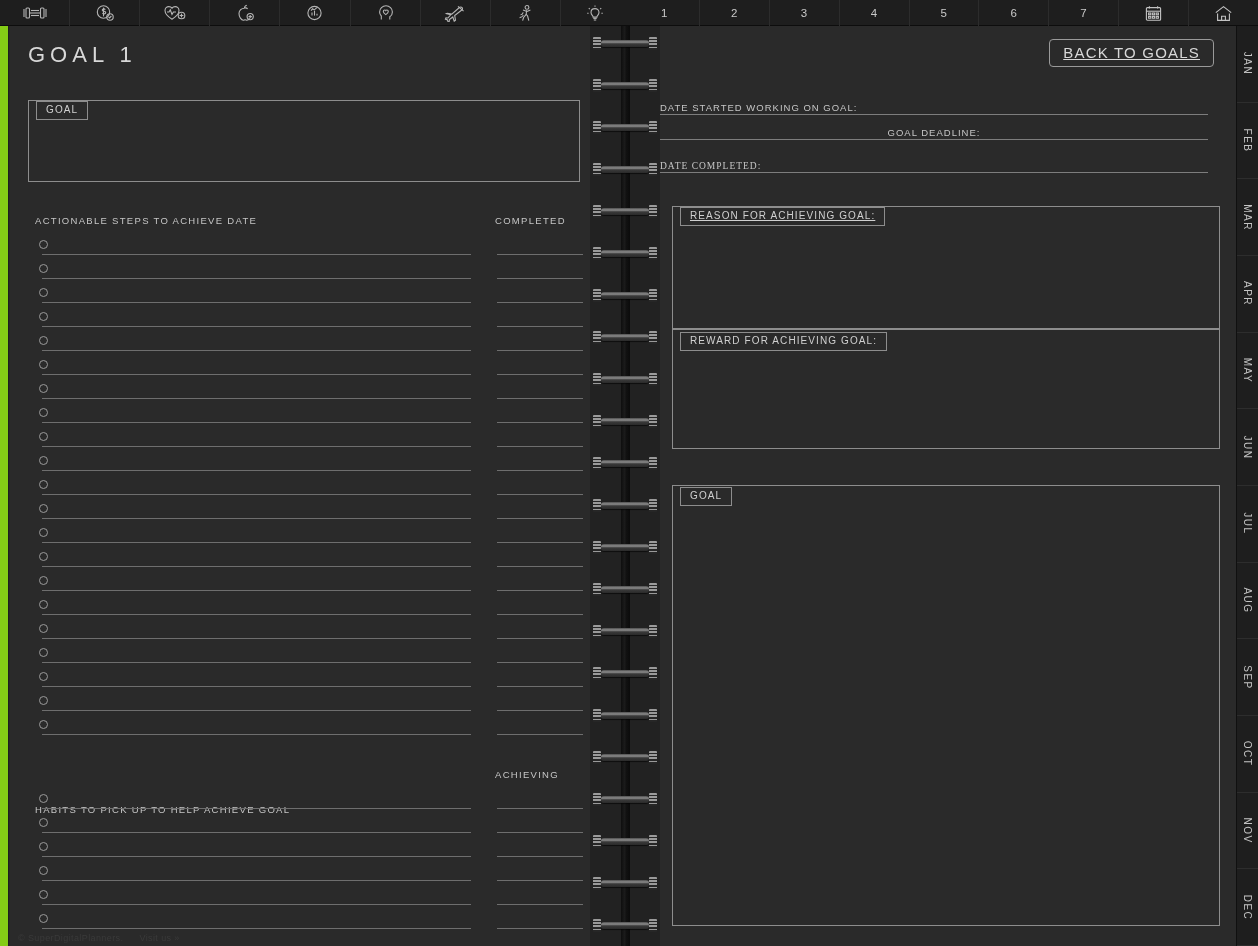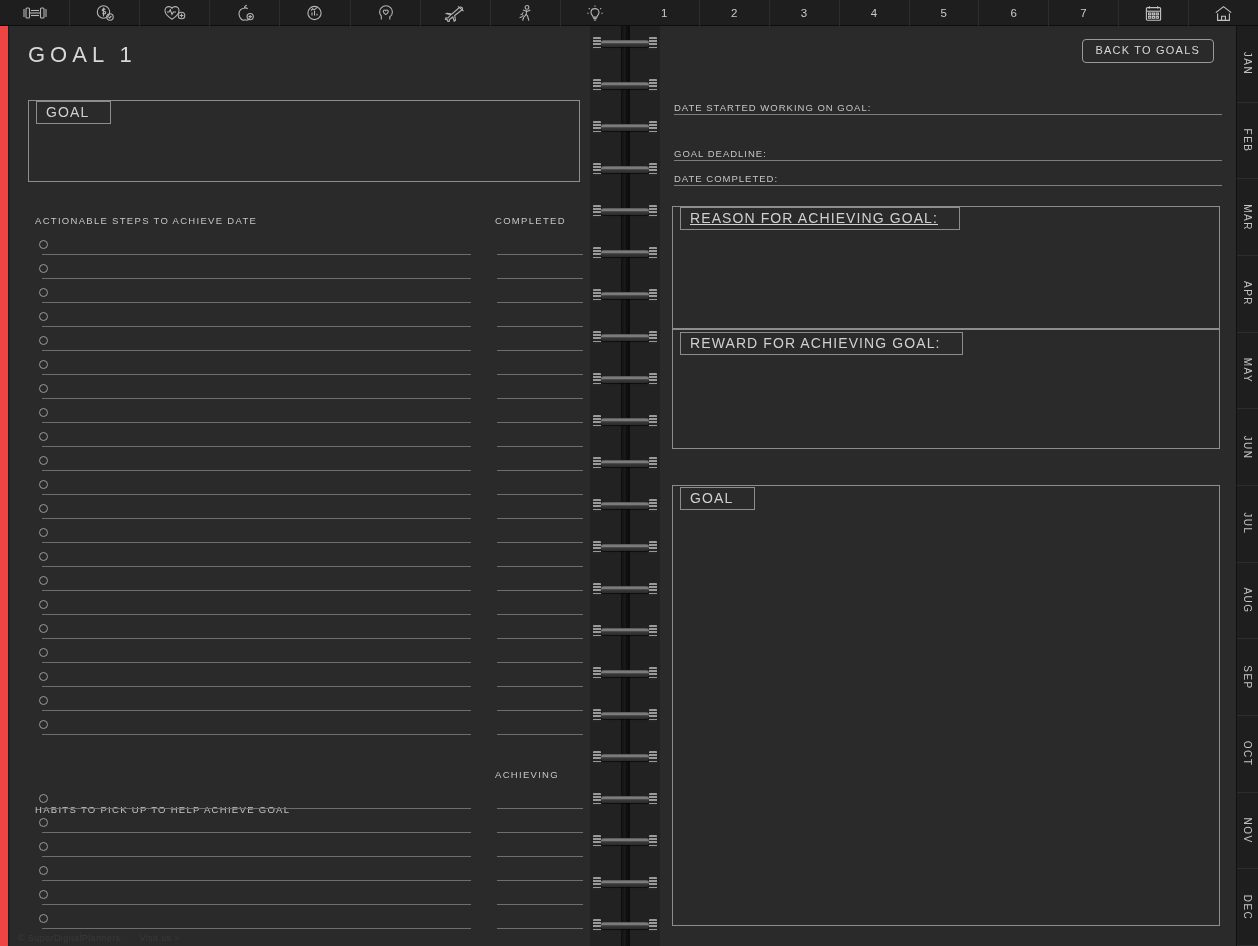--- a/index.html
+++ b/index.html
@@ -41,21 +41,21 @@
   }
   .tab:last-child { border-right: none; }
   .tab svg { display: block; }
   .tab-num { color: #c9c9c9; font-size: 11.5px; }
 
   
   .page {
     position: absolute;
     top: 26px; left: 0;
     width: 1258px; height: 920px;
-    background: #ef4444;
+    background: #84cc16;
   }
 
   
   .left-page {
     position: absolute;
     top: 0; left: 8px;
     width: 582px; height: 920px;
     background: #2a2a2a;
   }
   .left-page::before {
@@ -131,23 +131,23 @@
   .goal-title {
     position: absolute; left: 20px; top: 16px;
     font-size: 22px; letter-spacing: 5px;
     color: #d8d8d8; font-weight: 400;
   }
 
   .label-tab {
     position: absolute;
     background: #2a2a2a;
     border: 1px solid #8d8d8d;
-    font-size: 14px; letter-spacing: 1.1px;
+    font-size: 10px; letter-spacing: 1.1px;
     color: #d0d0d0;
-    padding: 3px 21px 4px 9px;
+    padding: 3px 9px 4px 9px;
     line-height: 1;
     white-space: nowrap;
   }
 
   .framed-box {
     position: absolute;
     border: 1px solid #8d8d8d;
   }
 
   .section-head {
@@ -174,42 +174,43 @@
     height: 1px; background: #6e6e6e;
   }
   .dl-rows { position: absolute; }
   .dl-row { position: relative; height: 24px; }
   .dl-row .line {
     position: absolute; left: 0; right: 0; top: 20px;
     height: 1px; background: #6e6e6e;
   }
 
   
-  .date-field { position: absolute; left: 0; width: 548px; margin-left: 14px; }
+  .date-field { position: absolute; left: 0; width: 548px; }
   .date-field .txt {
     font-size: 9.5px; letter-spacing: 1px;
     color: #c6c6c6; white-space: nowrap;
   }
   .date-field .ul {
     position: absolute; left: 0; right: 0; top: 17px;
     height: 1px; background: #7d7d7d;
   }
 
   
   .back-btn {
     position: absolute;
     right: 22px; top: 13px;
     border: 1px solid #9a9a9a;
     border-radius: 4px;
     padding: 5px 13px 6px 13px;
-    font-size: 11px; letter-spacing: 1.2px;
+    font-size: 15px; letter-spacing: 1.2px;
     color: #d8d8d8;
     background: transparent;
     cursor: pointer;
     line-height: 1;
+    text-decoration: underline;
   }
 
   
   .footer {
     position: absolute;
     left: 10px; bottom: 3px;
     display: flex; gap: 16px;
     font-size: 9px; letter-spacing: .4px;
     color: #3a3a3a;
   }
@@ -719,25 +720,25 @@
     </div>
 
     <div class="right-page">
 
       <button class="back-btn">BACK TO GOALS</button>
 
       <div class="date-field" style="top:71px;">
         <span class="txt">DATE STARTED WORKING ON GOAL:</span>
         <div class="ul"></div>
       </div>
-      <div class="date-field" style="top:117px;">
+      <div class="date-field" style="top:96px;text-align:center;">
         <span class="txt">GOAL DEADLINE:</span>
         <div class="ul"></div>
       </div>
-      <div class="date-field" style="top:142px;">
+      <div class="date-field" style="top:129px;font-family:Liberation Serif, serif;">
         <span class="txt">DATE COMPLETED:</span>
         <div class="ul"></div>
       </div>
 
       <div class="framed-box" style="left:12px; top:180px; width:548px; height:123px;"></div>
       <div class="label-tab" style="left:20px; top:181px;text-decoration:underline;">REASON FOR ACHIEVING GOAL:</div>
 
       <div class="framed-box" style="left:12px; top:303px; width:548px; height:120px;"></div>
       <div class="label-tab" style="left:20px; top:306px;">REWARD FOR ACHIEVING GOAL:</div>
 

